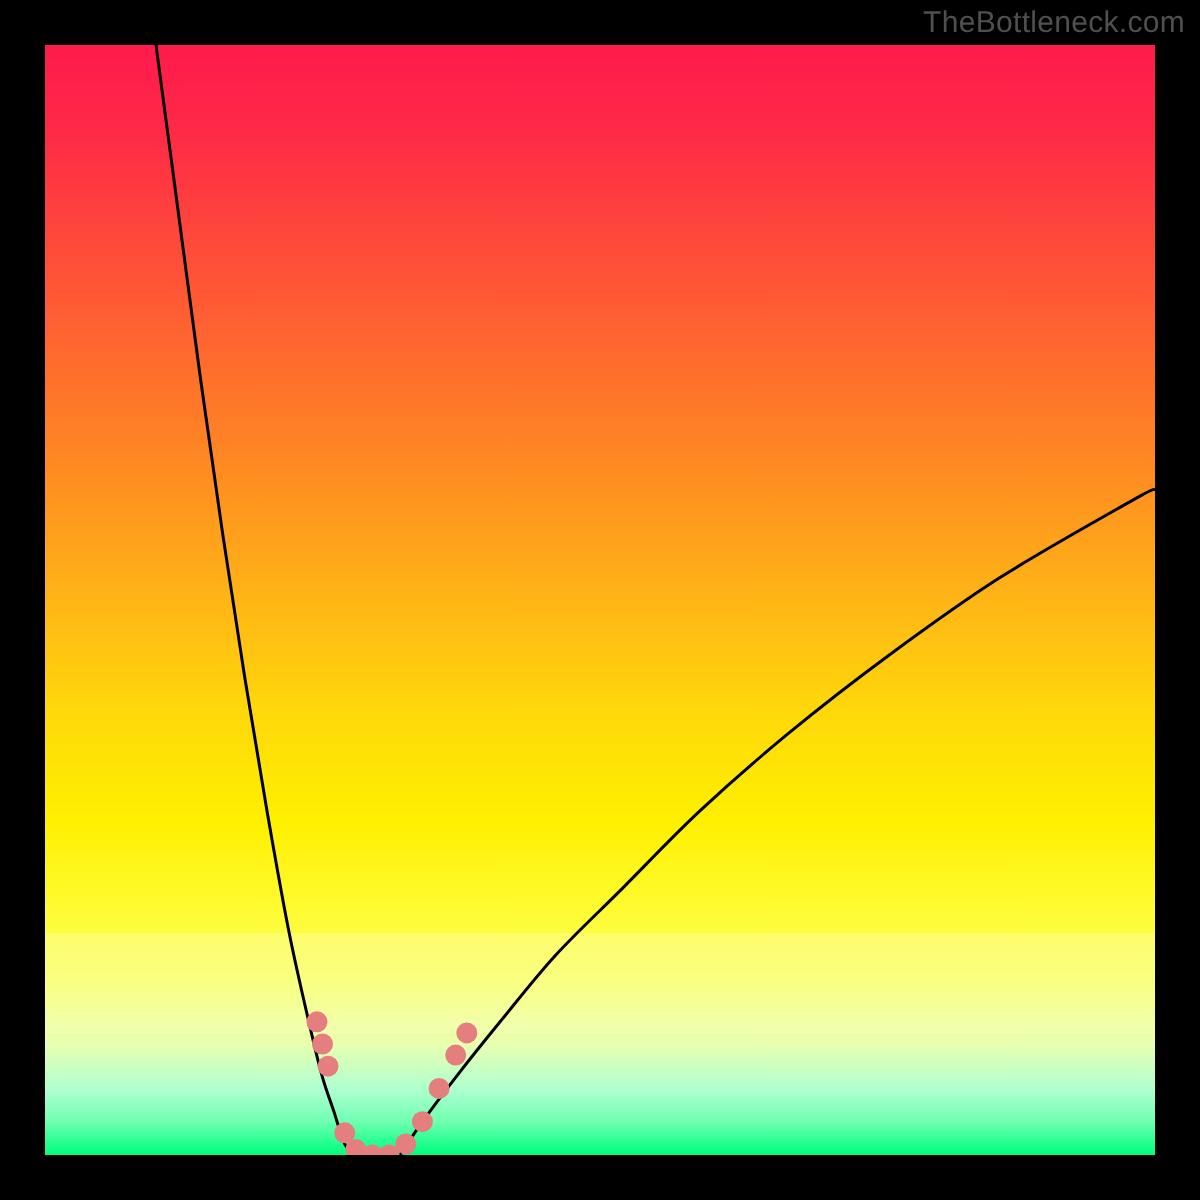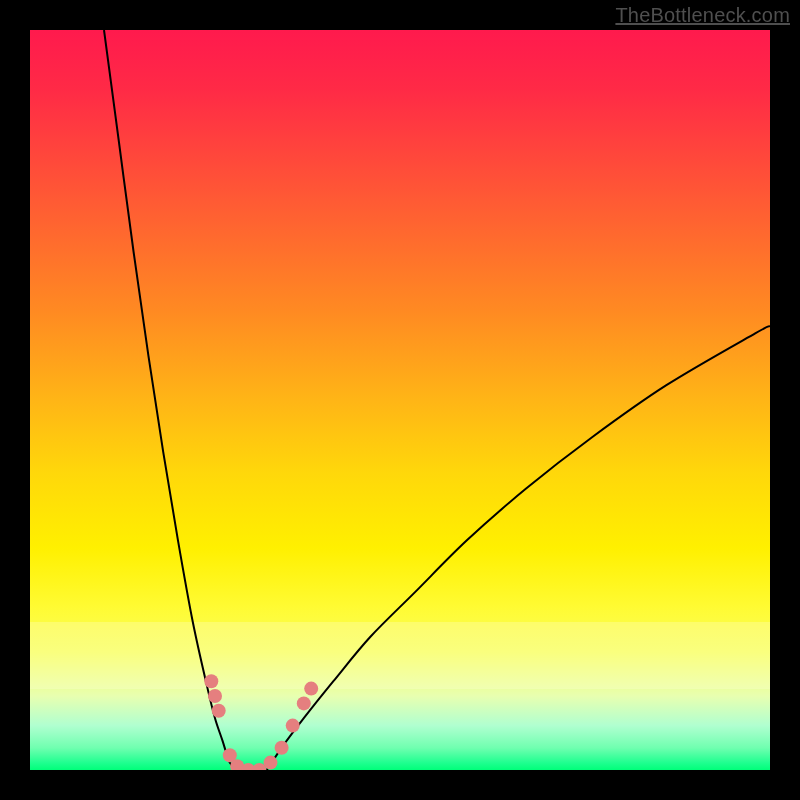--- a/index.html
+++ b/index.html
@@ -61,21 +61,20 @@
   }
   .watermark {
     position: absolute;
     top: 4px;
     right: 10px;
     color: #4f4f4f;
     font-size: 20px;
     font-weight: 500;
     letter-spacing: 0.2px;
     user-select: none;
-    text-decoration: underline;
   }
   svg.curves {
     position: absolute;
     inset: 0;
   }
   .curve {
     fill: none;
     stroke: #000;
     stroke-width: 2;
   }

